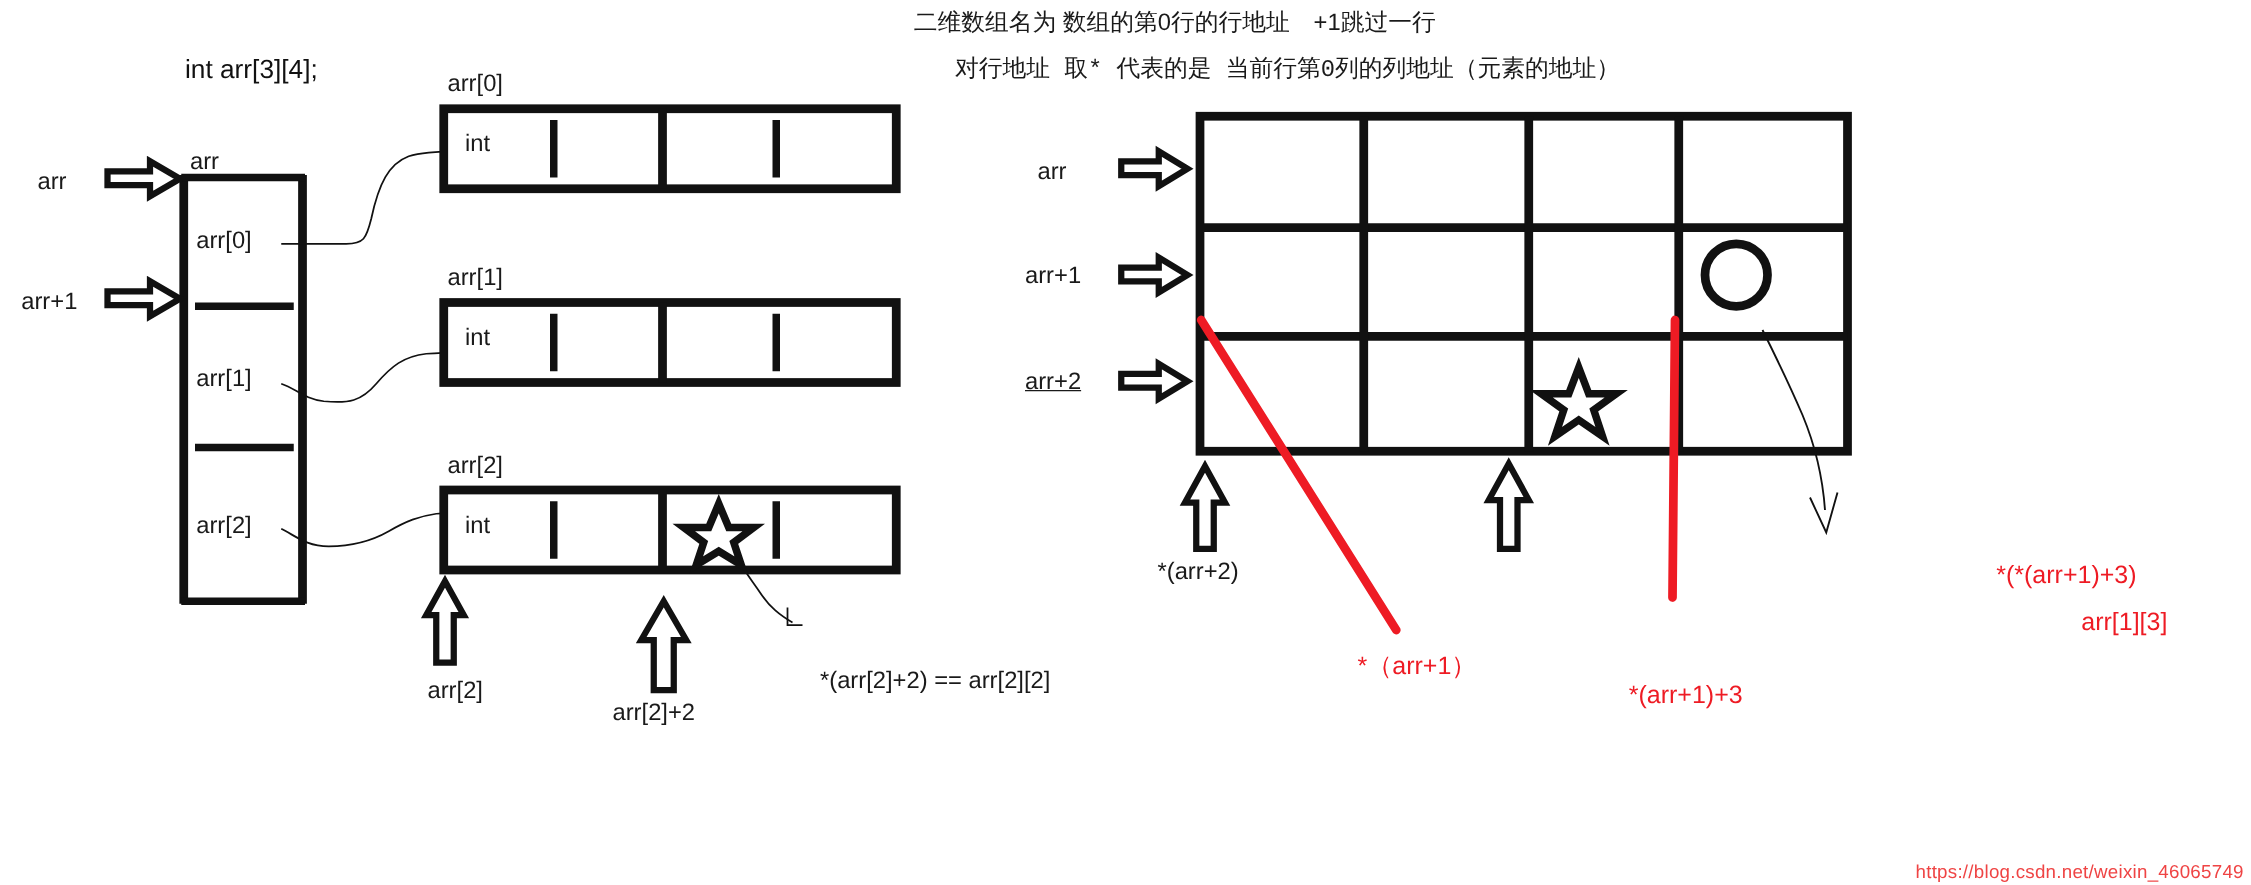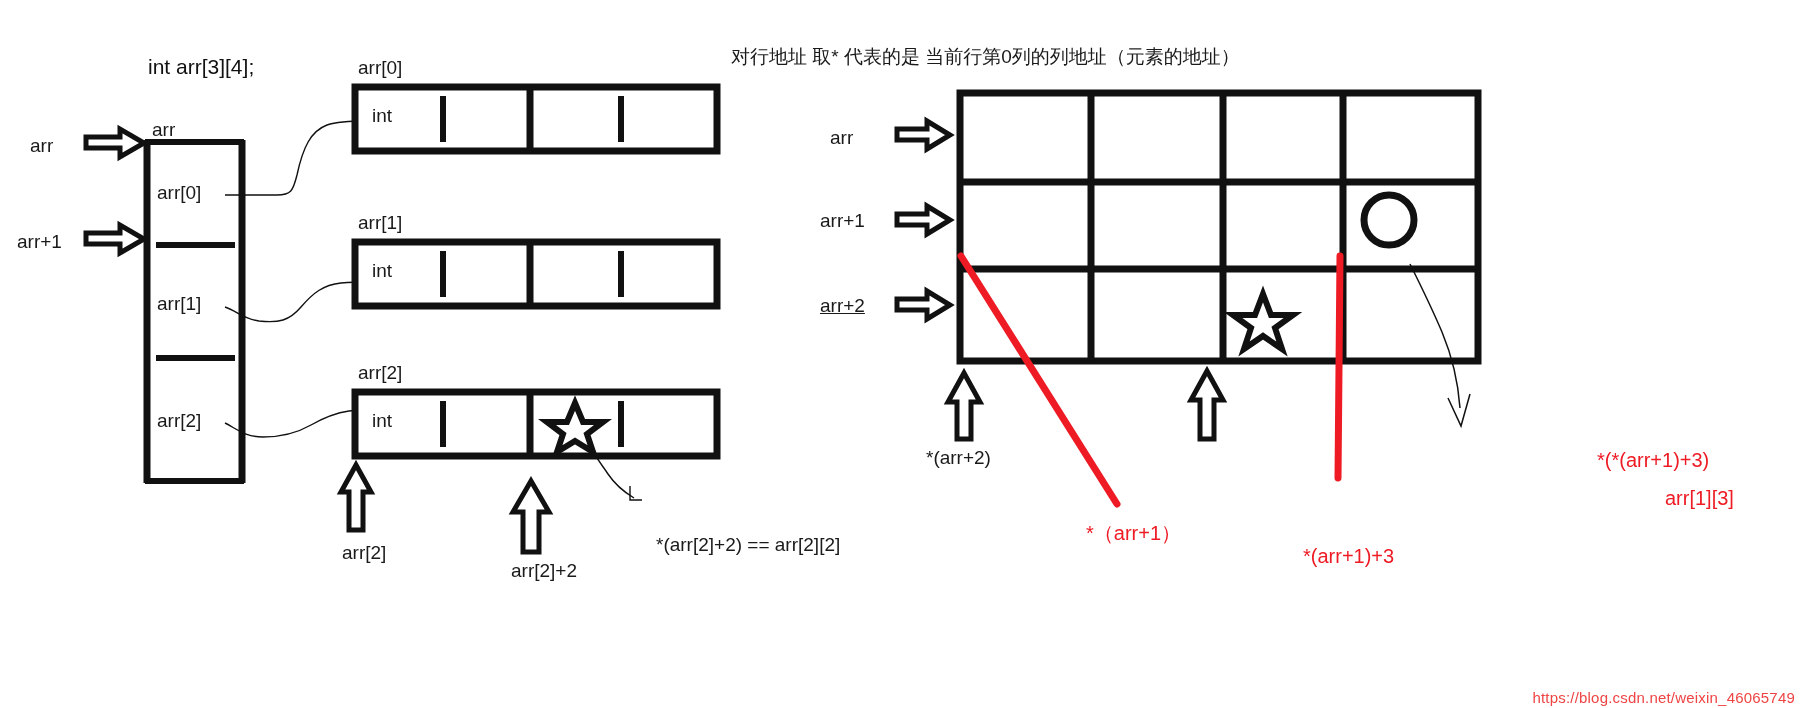--- a/index.html
+++ b/index.html
@@ -18,23 +18,24 @@
   .watermark{
     position:absolute;right:6px;bottom:2px;font-size:15px;color:#ef4444;
     white-space:nowrap;letter-spacing:.2px;
   }
 </style>
 </head>
 <body>
 
 <div class="canvas">
 
-  <div class="abs txt-cn" style="left:731px;top:47px;">对行地址 取* 代表的是 当前行第0列的列地址（元素的地址）</div>
-
-  <div class="abs code" style="left:148px;top:56px;">int arr[3][4];</div>
+  <div class="abs txt-cn" style="left:731px;top:9px;">二维数组名为 数组的第0行的行地址　+1跳过一行</div>
+  <div class="abs txt-cn" style="left:764px;top:47px;font-family:Liberation Mono, monospace;">对行地址 取* 代表的是 当前行第0列的列地址（元素的地址）</div>
+
+  <div class="abs code" style="left:148px;top:45px;">int arr[3][4];</div>
 
   <div class="abs" style="left:140px;top:125px;">
     <svg width="110" height="370" viewBox="0 0 110 370">
 
       <line x1="7" y1="15" x2="7" y2="358" stroke="#111" stroke-width="7"></line>
       <line x1="102" y1="15" x2="102" y2="358" stroke="#111" stroke-width="7"></line>
 
       <line x1="5" y1="17" x2="104" y2="17" stroke="#111" stroke-width="6"></line>
 
       <line x1="5" y1="356" x2="104" y2="356" stroke="#111" stroke-width="6"></line>
@@ -113,21 +114,21 @@
       <path d="M18 3 L33 30 L25 30 L25 68 L11 68 L11 30 L3 30 Z" fill="#fff" stroke="#111" stroke-width="5" stroke-linejoin="miter"></path>
     </svg>
   </div>
   <div class="abs txt" style="left:342px;top:543px;">arr[2]</div>
 
   <div class="abs" style="left:510px;top:478px;">
     <svg width="42" height="78" viewBox="0 0 42 78">
       <path d="M21 3 L39 34 L29 34 L29 74 L13 74 L13 34 L3 34 Z" fill="#fff" stroke="#111" stroke-width="5" stroke-linejoin="miter"></path>
     </svg>
   </div>
-  <div class="abs txt" style="left:511px;top:561px;text-align:center;">arr[2]+2</div>
+  <div class="abs txt" style="left:490px;top:561px;text-align:center;">arr[2]+2</div>
 
   <div class="abs txt" style="left:656px;top:535px;">*(arr[2]+2) == arr[2][2]</div>
 
   <div class="abs" style="left:955px;top:88px;">
     <svg width="530" height="280" viewBox="0 0 530 280">
 
       <rect x="5" y="5" width="518" height="268" fill="#fff" stroke="#111" stroke-width="7"></rect>
 
       <line x1="5" y1="94" x2="523" y2="94" stroke="#111" stroke-width="7"></line>
       <line x1="5" y1="181" x2="523" y2="181" stroke="#111" stroke-width="7"></line>

